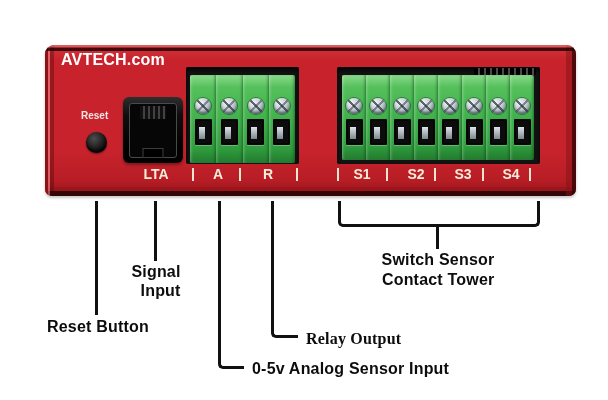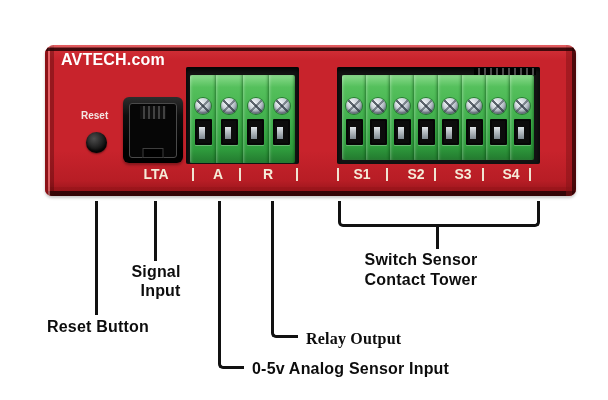--- a/index.html
+++ b/index.html
@@ -87,21 +87,21 @@
   .line-relay  { left:271px; top:201px; width:27px; height:137px; }
   .bracket { position:absolute; left:338px; top:201px; width:202px; height:26px;
     border-left:3px solid #111; border-right:3px solid #111; border-bottom:3px solid #111;
     border-bottom-left-radius:5px; border-bottom-right-radius:5px; }
 
   .callout-text { position:absolute; color:#0d0d0d; font-weight:700; font-size:16px; letter-spacing:.2px; white-space:nowrap; }
   .text-reset  { left:47px;  top:318px; }
   .text-signal { left:156px; top:262px; transform:translateX(-50%); text-align:right; line-height:19px; }
   .text-analog { left:252px; top:360px; }
   .text-relay  { left:306px; top:330px;font-family:Liberation Serif, serif; }
-  .text-switch { left:421px; top:250px; transform:translateX(-50%); text-align:left; line-height:20px; }
+  .text-switch { left:438px; top:250px; transform:translateX(-50%); text-align:right; line-height:20px; }
 </style>
 </head>
 <body>
 
 <div class="stage">
 
   <div class="device">
     <div class="brand">AVTECH.com</div>
 
     <div class="reset-label">Reset</div>

